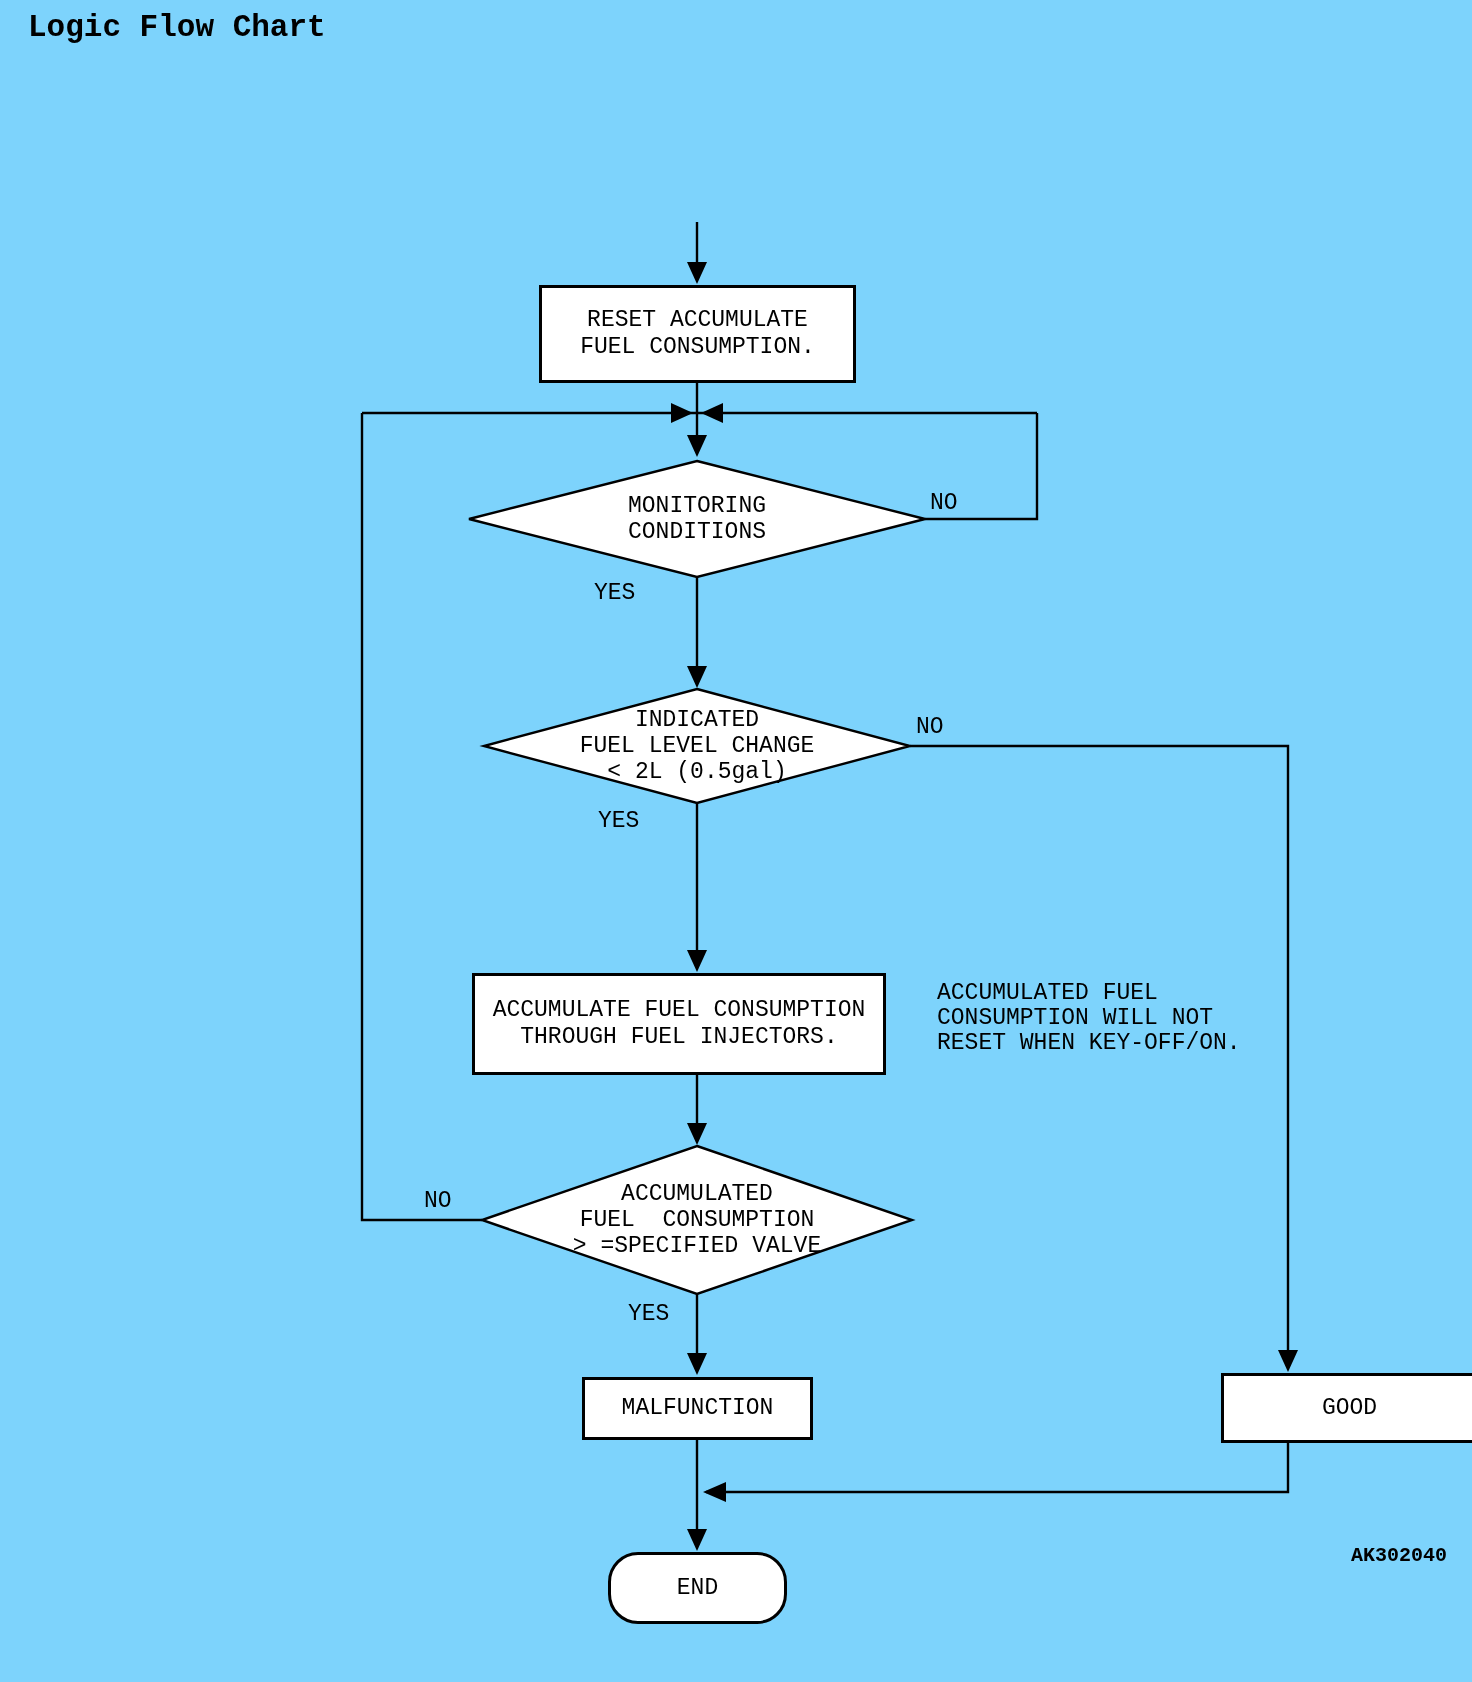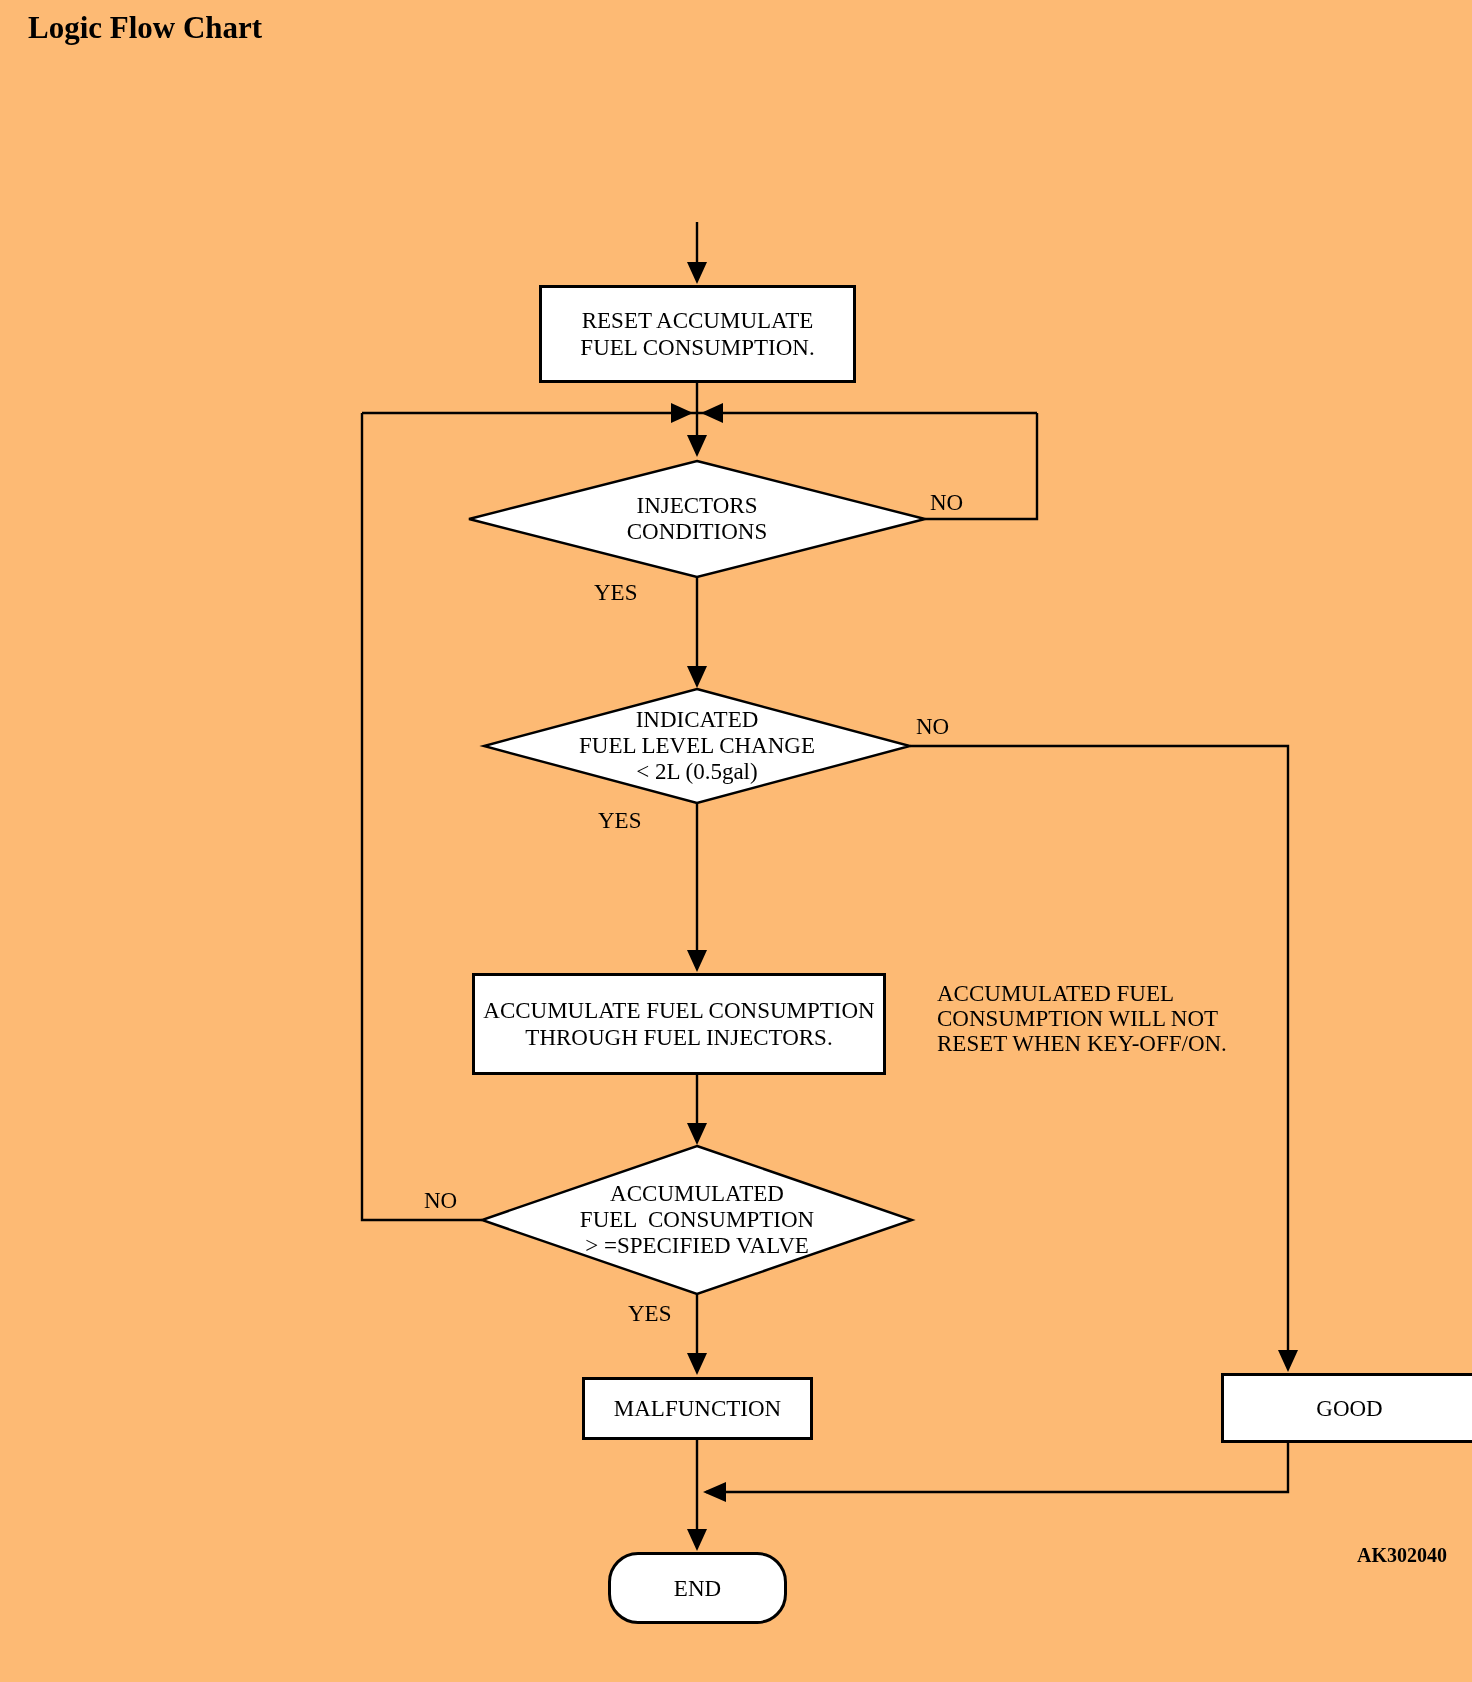--- a/index.html
+++ b/index.html
@@ -4,22 +4,22 @@
 <style>
   html, body {
     margin: 0;
     padding: 0;
     background: #ffffff;
   }
   .canvas {
     position: relative;
     width: 1472px;
     height: 1682px;
-    background: #fdba74;
-    font-family: Liberation Serif, serif;
+    background: #7dd3fc;
+    font-family: Liberation Mono, monospace;
     color: #000000;
     overflow: hidden;
   }
   .title {
     position: absolute;
     left: 28px;
     top: 10px;
     margin: 0;
     font-size: 31px;
     font-weight: bold;
@@ -138,21 +138,21 @@
     </g>
   </svg>
 
 
   <div class="node" style="left:539px; top:285px; width:317px; height:98px;">
     <span class="pre">RESET ACCUMULATE</span>
     <span class="pre">FUEL CONSUMPTION.</span>
   </div>
 
   <div class="diamond-text" style="left:697px; top:519px;">
-    <span>INJECTORS</span>
+    <span>MONITORING</span>
     <span>CONDITIONS</span>
   </div>
 
   <div class="diamond-text" style="left:697px; top:746px;">
     <span>INDICATED</span>
     <span>FUEL LEVEL CHANGE</span>
     <span>&lt; 2L (0.5gal)</span>
   </div>
 
   <div class="node" style="left:472px; top:973px; width:414px; height:102px;">

